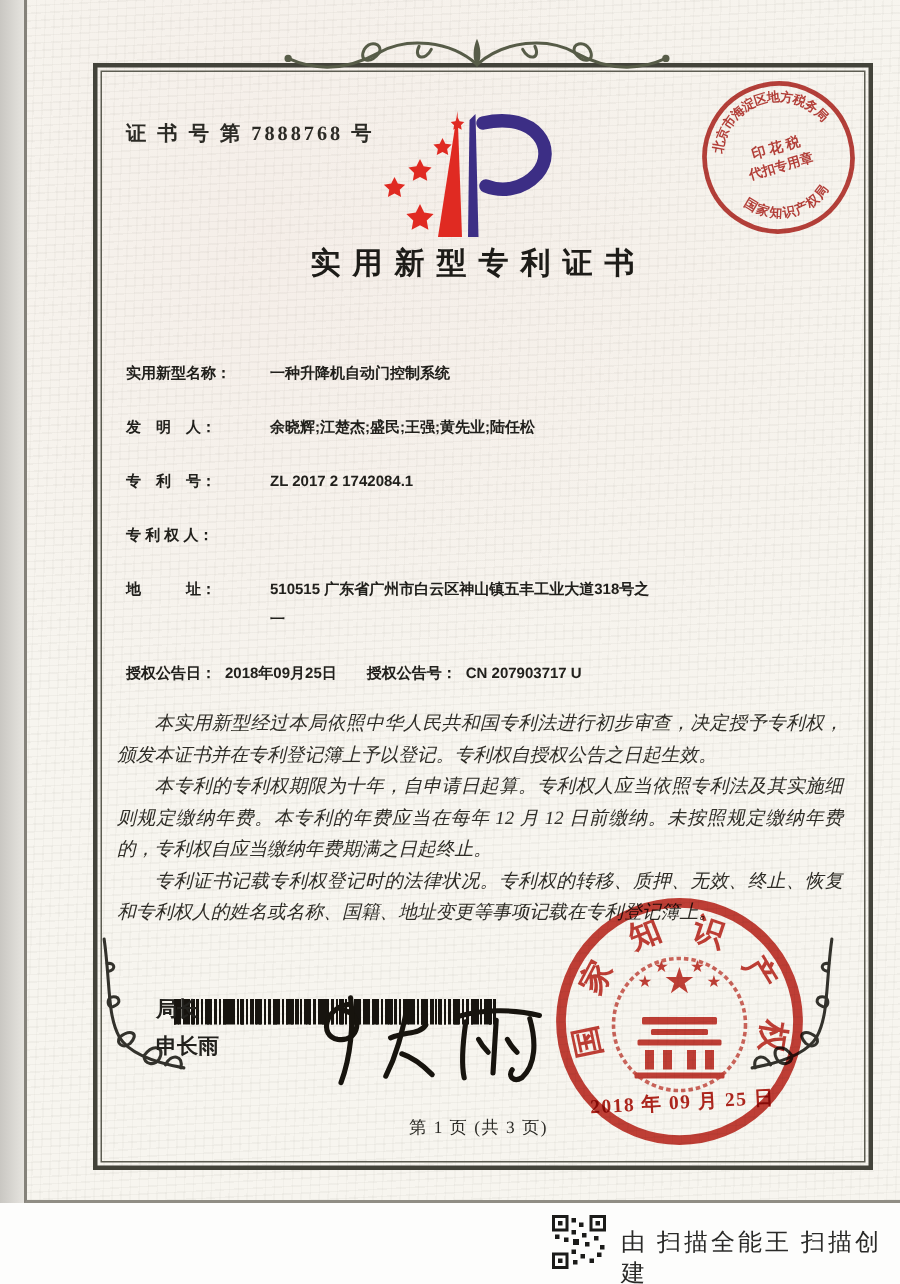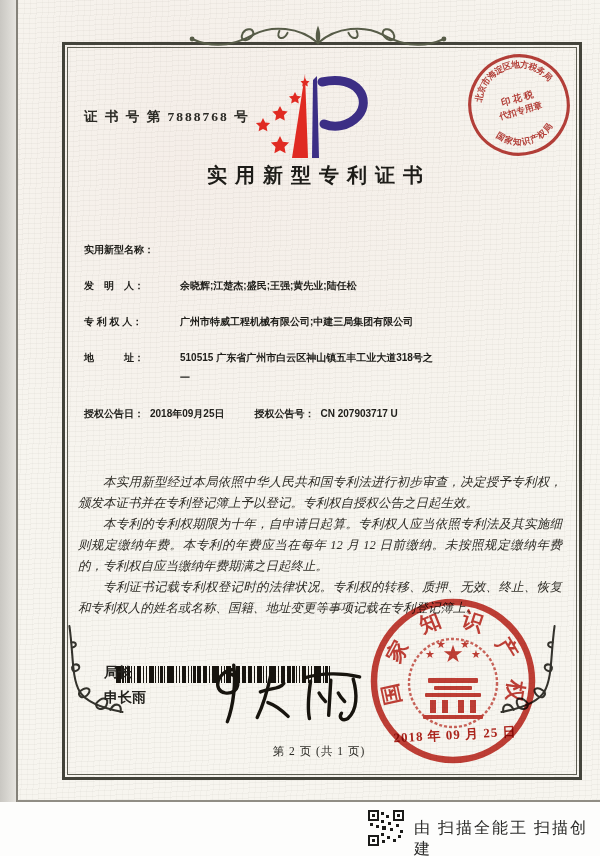--- a/index.html
+++ b/index.html
@@ -23,35 +23,35 @@
   }
   .frame{position:absolute;left:44px;top:42px;width:514px;height:732px;
     border:3px solid #43433a;}
   .frame::after{content:"";position:absolute;left:2px;top:2px;right:2px;bottom:2px;
     border:1px solid #5d5d52;}
   .ornament-top{position:absolute;left:168px;top:22px;width:264px;height:38px;}
   .corner{position:absolute;width:62px;height:92px;bottom:84px;}
   .corner.left{left:47px;}
   .corner.right{right:43px;transform:scaleX(-1);}
   .cert-no{position:absolute;left:66px;top:80px;font-size:13.5px;letter-spacing:2px;
-    color:#2b2a25;font-weight:600;margin-top:28px;}
+    color:#2b2a25;font-weight:600;}
   .logo{position:absolute;left:232px;top:66px;width:140px;height:100px;}
   .tax-stamp{position:absolute;left:446px;top:50px;width:110px;height:110px;
     transform:rotate(-16deg);opacity:.92;mix-blend-mode:multiply;}
   .title{position:absolute;left:44px;top:162px;width:514px;text-align:center;
     font-size:20px;font-weight:700;letter-spacing:8px;color:#1d1c18;}
   .fields{position:absolute;left:66px;top:240px;width:478px;
     font-family:"Liberation Sans","DejaVu Sans",sans-serif;
     font-size:10px;font-weight:700;color:#21201c;}
   .field-row{margin-bottom:16px;line-height:20px;display:flex;align-items:flex-start;}
   .field-row .lbl{flex:0 0 96px;white-space:nowrap;}
   .field-row .val{flex:1 1 auto;}
   .grant-row{display:flex;text-align:center;}
   .grant-row .pair{display:flex;}
-  .grant-row .pair.second{margin-left:30px;}
+  .grant-row .pair.second{margin-left:20px;}
   .grant-row .pair .lbl{flex:0 0 auto;margin-right:6px;}
   .body-text{position:absolute;left:60px;top:472px;width:484px;
     font-size:12.5px;line-height:21px;color:#2e2c26;text-align:justify;font-family:Liberation Serif, serif;}
   .body-text p{margin:0;text-indent:2em;font-style:italic;}
   .barcode{position:absolute;left:98px;top:666px;width:216px;height:17px;
     background:
       repeating-linear-gradient(90deg,#17140f 0 1.5px,transparent 1.5px 3px),
       repeating-linear-gradient(90deg,#17140f 0 1px,transparent 1px 7.5px),
       repeating-linear-gradient(90deg,#17140f 0 3px,transparent 3px 11px);}
   .sign-block{position:absolute;left:86px;top:660px;
@@ -154,29 +154,33 @@
       <text x="52.5" y="49" text-anchor="middle" font-size="9" font-weight="bold" fill="#b5322c">印 花 税</text>
       <text x="52.5" y="61" text-anchor="middle" font-size="8.4" font-weight="bold" fill="#b5322c">代扣专用章</text>
     </svg>
   </div>
 
   <div class="title">实用新型专利证书</div>
 
   <div class="fields">
     <div class="field-row">
       <span class="lbl">实用新型名称：</span>
+      <span class="val">一种升降机自动门控制系统</span>
     </div>
     <div class="field-row">
       <span class="lbl">发　明　人：</span>
       <span class="val">余晓辉;江楚杰;盛民;王强;黄先业;陆任松</span>
     </div>
     <div class="field-row">
+      <span class="lbl">专　利　号：</span>
+      <span class="val">ZL 2017 2 1742084.1</span>
+    </div>
+    <div class="field-row">
       <span class="lbl">专 利 权 人：</span>
       <span class="val">
-        <div>广州市特威工程机械有限公司;中建三局集团有限公司</div>
       </span>
     </div>
     <div class="field-row">
       <span class="lbl">地　　　址：</span>
       <span class="val">
         <div>510515 广东省广州市白云区神山镇五丰工业大道318号之</div>
         <div>一</div>
       </span>
     </div>
     <div class="field-row grant-row">
@@ -244,21 +248,21 @@
         <rect x="62" y="104" width="6" height="13"></rect>
         <rect x="74" y="104" width="6" height="13"></rect>
         <rect x="90" y="104" width="6" height="13"></rect>
         <rect x="102" y="104" width="6" height="13"></rect>
         <rect x="55" y="119" width="60" height="4" rx="1"></rect>
       </g>
     </svg>
   </div>
   <div class="seal-date">2018 年 09 月 25 日</div>
 
-  <div class="page-footer">第 2 页 (共 1 页)</div>
+  <div class="page-footer">第 1 页 (共 3 页)</div>
 
 </div>
 
 <div class="scan-footer"></div>
 <div class="qr">
   <svg viewBox="0 0 36 36" width="36" height="36">
     <g fill="#1b1b19">
       <rect x="1" y="1" width="9" height="9" fill="none" stroke="#1b1b19" stroke-width="2"></rect>
       <rect x="4" y="4" width="3" height="3"></rect>
       <rect x="26" y="1" width="9" height="9" fill="none" stroke="#1b1b19" stroke-width="2"></rect>

